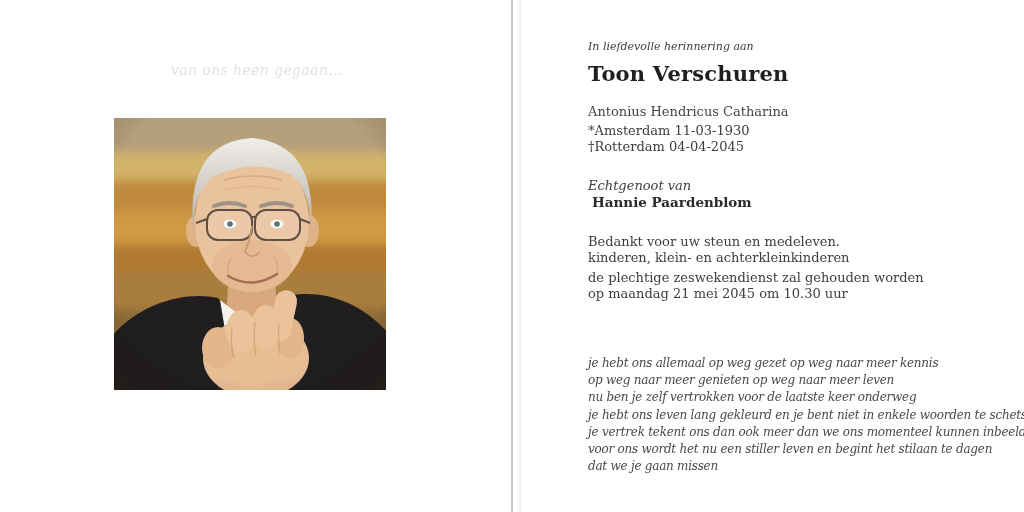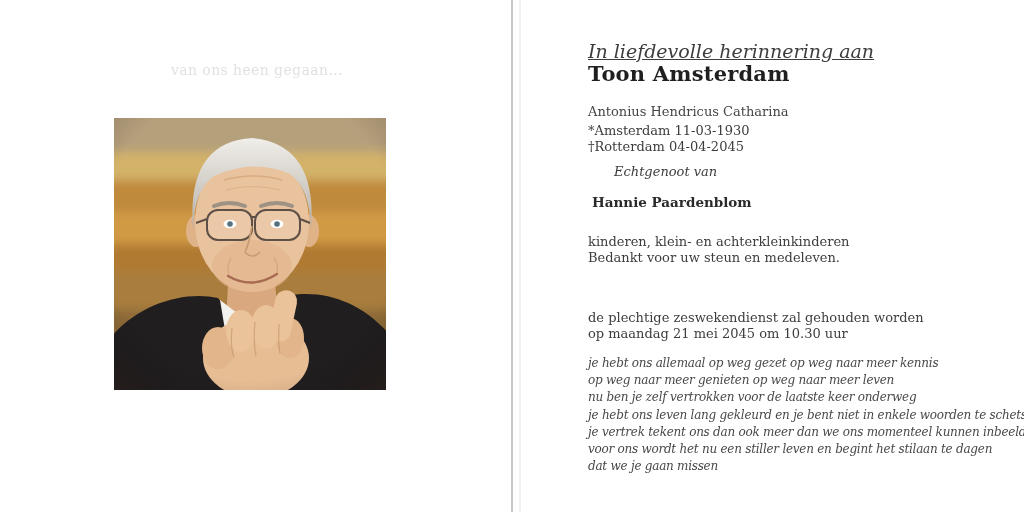--- a/index.html
+++ b/index.html
@@ -3,38 +3,38 @@
 <meta charset="utf-8">
 <style>
   html,body{margin:0;padding:0;background:#ffffff;}
   #canvas{
     position:relative;width:1024px;height:512px;background:#ffffff;overflow:hidden;
     font-family:"DejaVu Serif","Liberation Serif",serif;color:#3b3b3b;
   }
   
   .left-caption{
     position:absolute;left:171px;top:62px;
-    font-size:14px;letter-spacing:.4px;color:#e1e1e1;
+    font-size:14px;letter-spacing:.4px;color:#e1e1e1;font-style:italic;
   }
   .photo-frame{
     position:absolute;left:114px;top:118px;width:272px;height:272px;overflow:hidden;
   }
   
   .fold-line{position:absolute;top:0;bottom:0;left:511px;width:2px;background:#c7c7c7;}
   .fold-shade{position:absolute;top:0;bottom:0;left:519px;width:2px;background:#f1f1f1;}
   
   .rp{position:absolute;left:588px;white-space:nowrap;}
-  .intro{top:40px;font-style:italic;font-size:19px;color:#3d3d3d;text-decoration:underline;}
+  .intro{top:40px;font-style:italic;font-size:11px;color:#3d3d3d;}
   .name{top:61px;font-size:21px;font-weight:bold;color:#1f1f1f;letter-spacing:.2px;}
   .fullname{top:104px;font-size:13px;color:#454545;}
   .dates{top:123px;font-size:13px;line-height:16px;color:#3d3d3d;}
-  .spouse-label{top:164px;font-style:italic;font-size:13px;color:#3d3d3d;margin-left:26px;}
+  .spouse-label{top:178px;font-style:italic;font-size:13px;color:#3d3d3d;}
   .spouse-name{top:194px;left:592px;font-size:13.5px;font-weight:bold;color:#2a2a2a;}
   .thanks{top:234px;font-size:13px;line-height:16px;color:#3d3d3d;}
-  .service{top:270px;font-size:13px;line-height:16px;color:#3d3d3d;margin-top:40px;}
+  .service{top:270px;font-size:13px;line-height:16px;color:#3d3d3d;}
   .poem{top:355px;font-style:italic;font-size:12px;line-height:17.2px;letter-spacing:-.25px;color:#484848;}
 </style>
 </head>
 <body>
 
 <div id="canvas">
 
   <div>
     <div class="left-caption">van ons heen gegaan...</div>
 
@@ -121,36 +121,36 @@
       </svg>
     </div>
   </div>
 
   <div class="fold-line"></div>
   <div class="fold-shade"></div>
 
   <div>
     <div class="rp intro">In liefdevolle herinnering aan</div>
 
-    <div class="rp name">Toon Amsterdam</div>
+    <div class="rp name">Toon Verschuren</div>
 
     <div class="rp fullname">Antonius Hendricus Catharina</div>
 
     <div class="rp dates">
       <div>*Amsterdam 11-03-1930</div>
       <div>†Rotterdam 04-04-2045</div>
     </div>
 
     <div class="rp spouse-label">Echtgenoot van</div>
 
     <div class="rp spouse-name">Hannie Paardenblom</div>
 
     <div class="rp thanks">
+      <div>Bedankt voor uw steun en medeleven.</div>
       <div>kinderen, klein- en achterkleinkinderen</div>
-      <div>Bedankt voor uw steun en medeleven.</div>
     </div>
 
     <div class="rp service">
       <div>de plechtige zeswekendienst zal gehouden worden</div>
       <div>op maandag 21 mei 2045 om 10.30 uur</div>
     </div>
 
     <div class="rp poem">
       <div>je hebt ons allemaal op weg gezet op weg naar meer kennis</div>
       <div>op weg naar meer genieten op weg naar meer leven</div>

